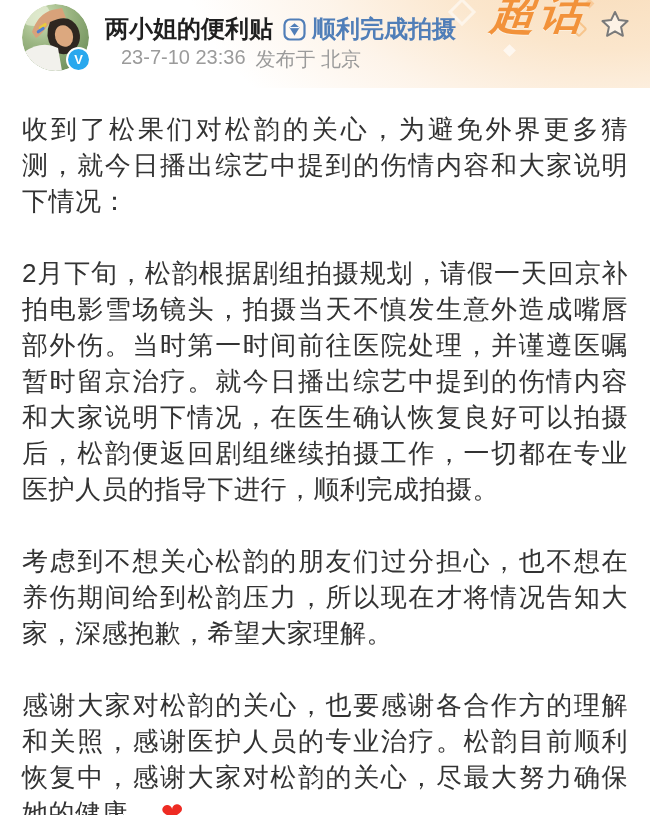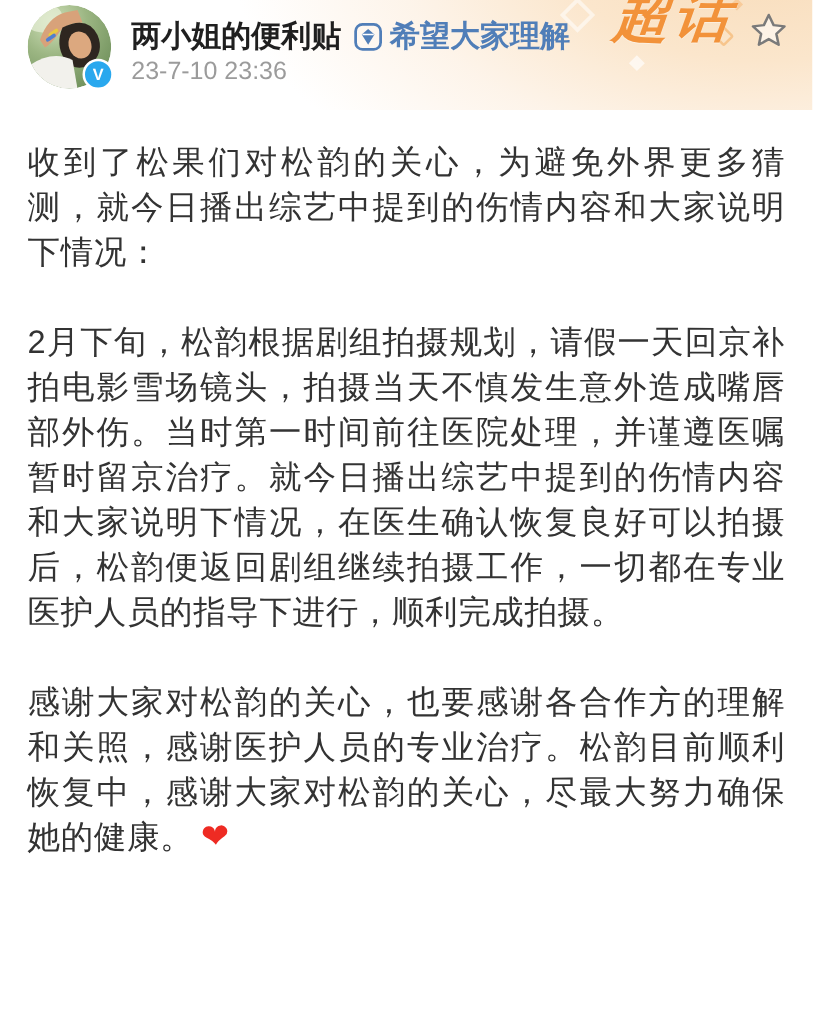--- a/index.html
+++ b/index.html
@@ -79,21 +79,21 @@
     font-size: 24px; font-weight: 700; color: #1f1f1f;
     cursor: pointer;
   }
   .st-badge { width: 23px; height: 23px; display: block; margin-left: 4px; }
   .st-link {
     font-size: 24px; font-weight: 700; color: #507EB8;
     text-decoration: none; cursor: pointer;
   }
 
   .time-row {
-    position: absolute; left: 105px; top: 46px;
+    position: absolute; left: 121px; top: 46px;
     font-size: 20px; color: #9B9B9B;
     display: flex; gap: 10px; white-space: nowrap;
   }
 
   
   .content {
     position: relative;
     padding: 0 22px;
     z-index: 1;
     margin-top: 23px;
@@ -165,33 +165,37 @@
       <div class="v-badge">V</div>
     </div>
 
     <div class="name-row">
       <span class="username">两小姐的便利贴</span>
       <svg class="st-badge" viewBox="0 0 23 23">
         <rect x="1.5" y="1.5" width="20" height="20" rx="5.5" fill="none" stroke="#507EB8" stroke-width="2.2"></rect>
         <path d="M11.5,5.2 L16.6,9.6 L11.5,17.8 L6.4,9.6 Z" fill="#507EB8"></path>
         <path d="M7,9.6 L16,9.6" stroke="#ffffff" stroke-width="1.1"></path>
       </svg>
-      <a class="st-link">希望大家理解</a>
+      <a class="st-link">顺利完成拍摄</a>
     </div>
 
     <div class="time-row">
       <span>23-7-10 23:36</span>
+      <span>发布于 北京</span>
     </div>
   </div>
 
   <div class="content">
     <p>
       <span>收到了松果们对松韵的关心，为避免外界更多猜测，就今日播出综艺中提到的伤情内容和大家说明下情况：</span>
     </p>
     <p>
       <span>2月下旬，松韵根据剧组拍摄规划，请假一天回京补拍电影雪场镜头，拍摄当天不慎发生意外造成嘴唇部外伤。当时第一时间前往医院处理，并谨遵医嘱暂时留京治疗。就今日播出综艺中提到的伤情内容和大家说明下情况，在医生确认恢复良好可以拍摄后，松韵便返回剧组继续拍摄工作，一切都在专业医护人员的指导下进行，顺利完成拍摄。</span>
     </p>
     <p>
+      <span>考虑到不想关心松韵的朋友们过分担心，也不想在养伤期间给到松韵压力，所以现在才将情况告知大家，深感抱歉，希望大家理解。</span>
+    </p>
+    <p>
       <span>感谢大家对松韵的关心，也要感谢各合作方的理解和关照，感谢医护人员的专业治疗。松韵目前顺利恢复中，感谢大家对松韵的关心，尽最大努力确保她的健康。</span><span class="heart">❤</span>
     </p>
   </div>
 
 </div>
 
 </body></html>

